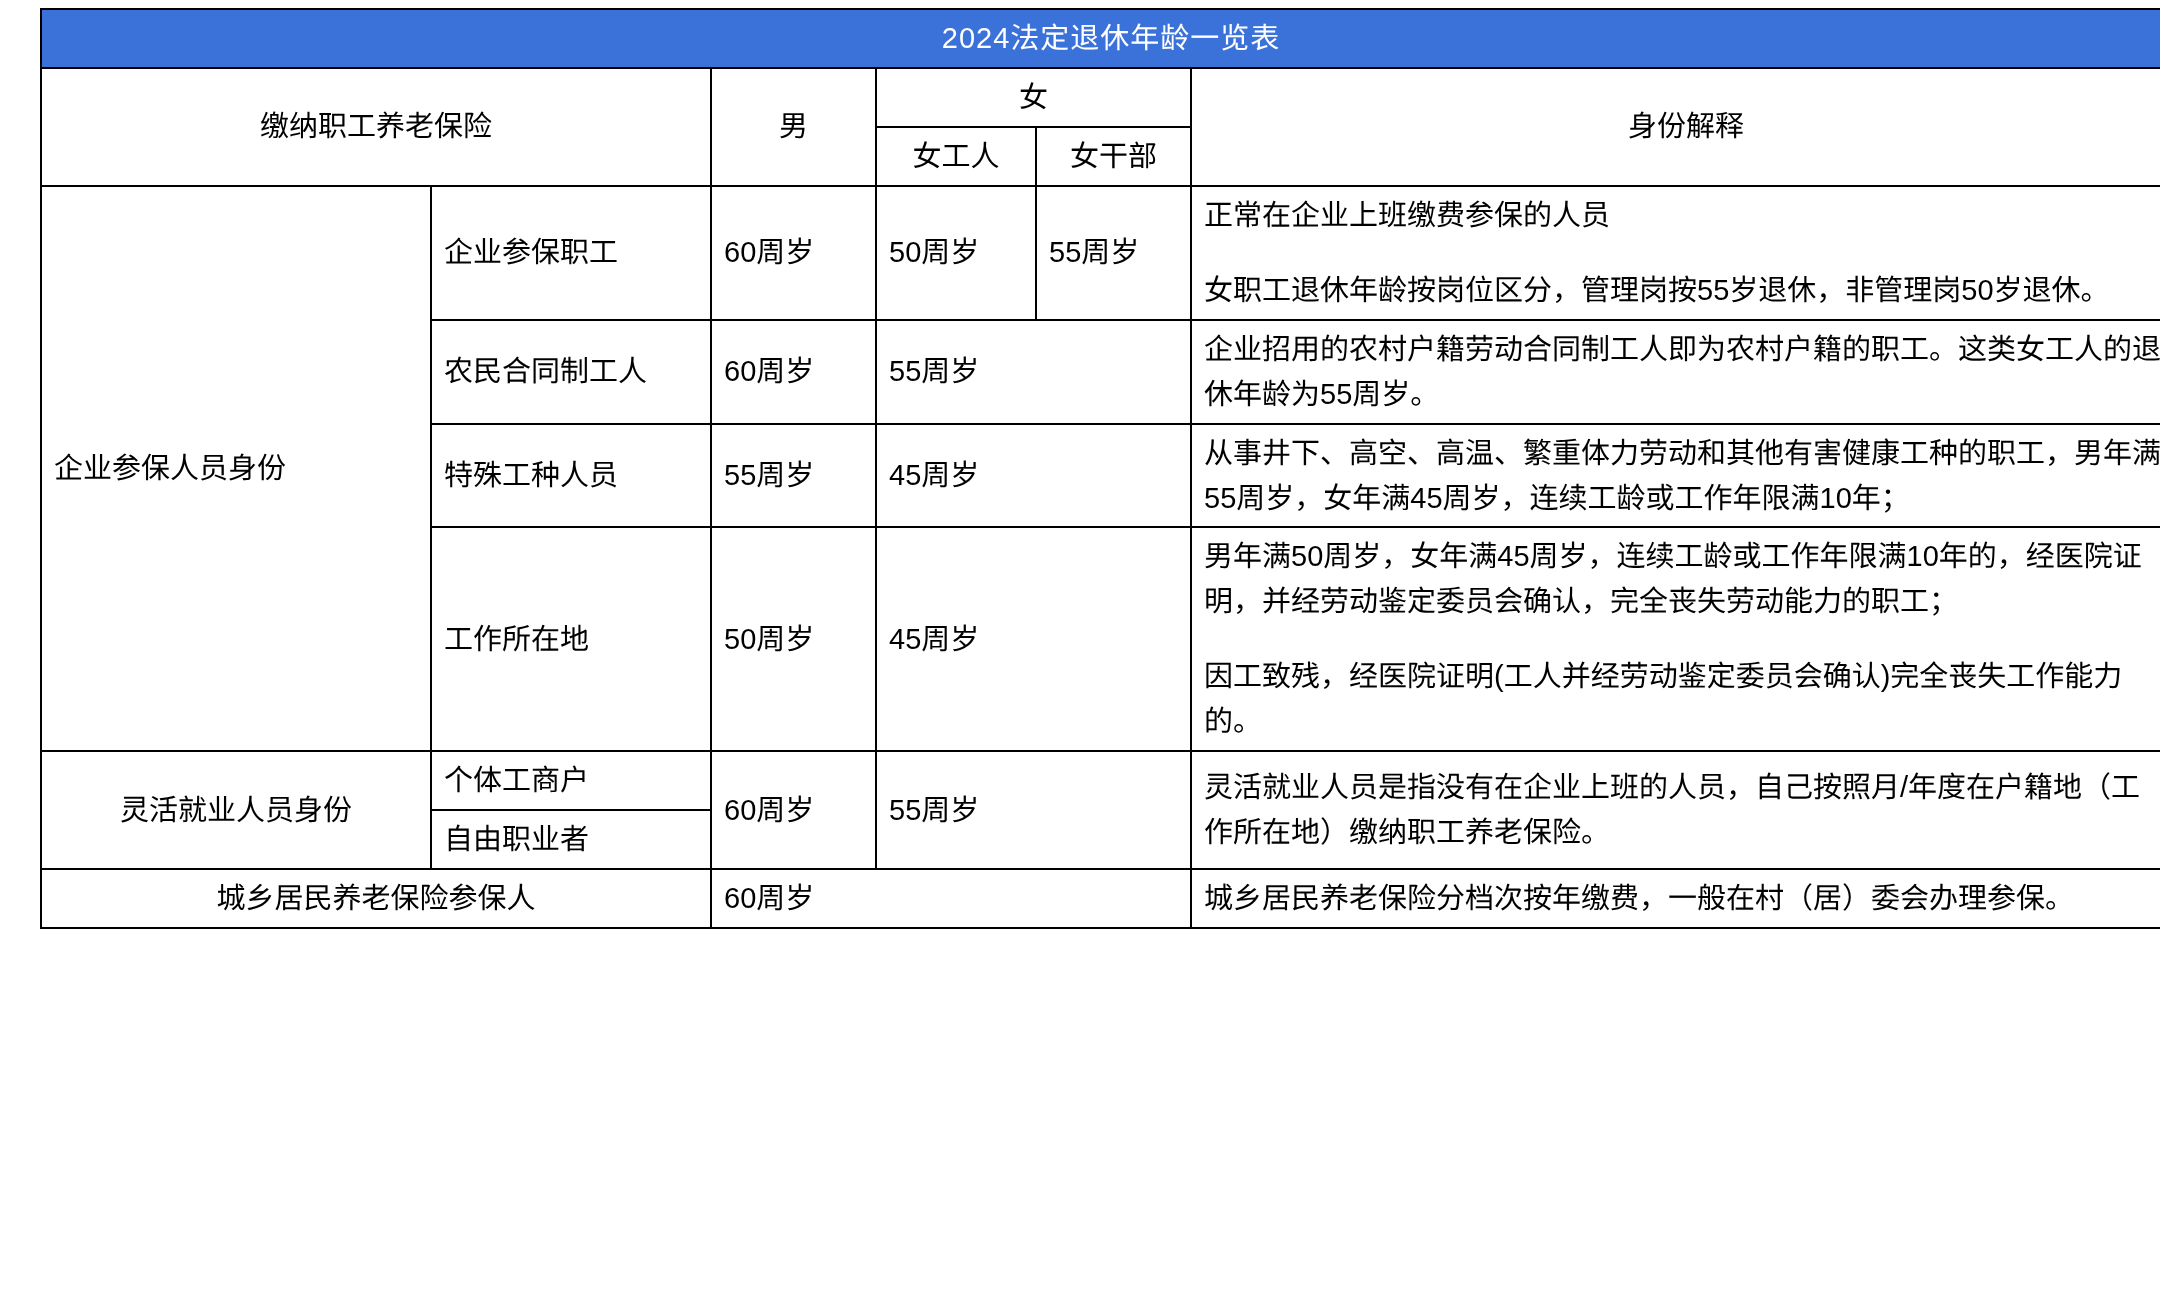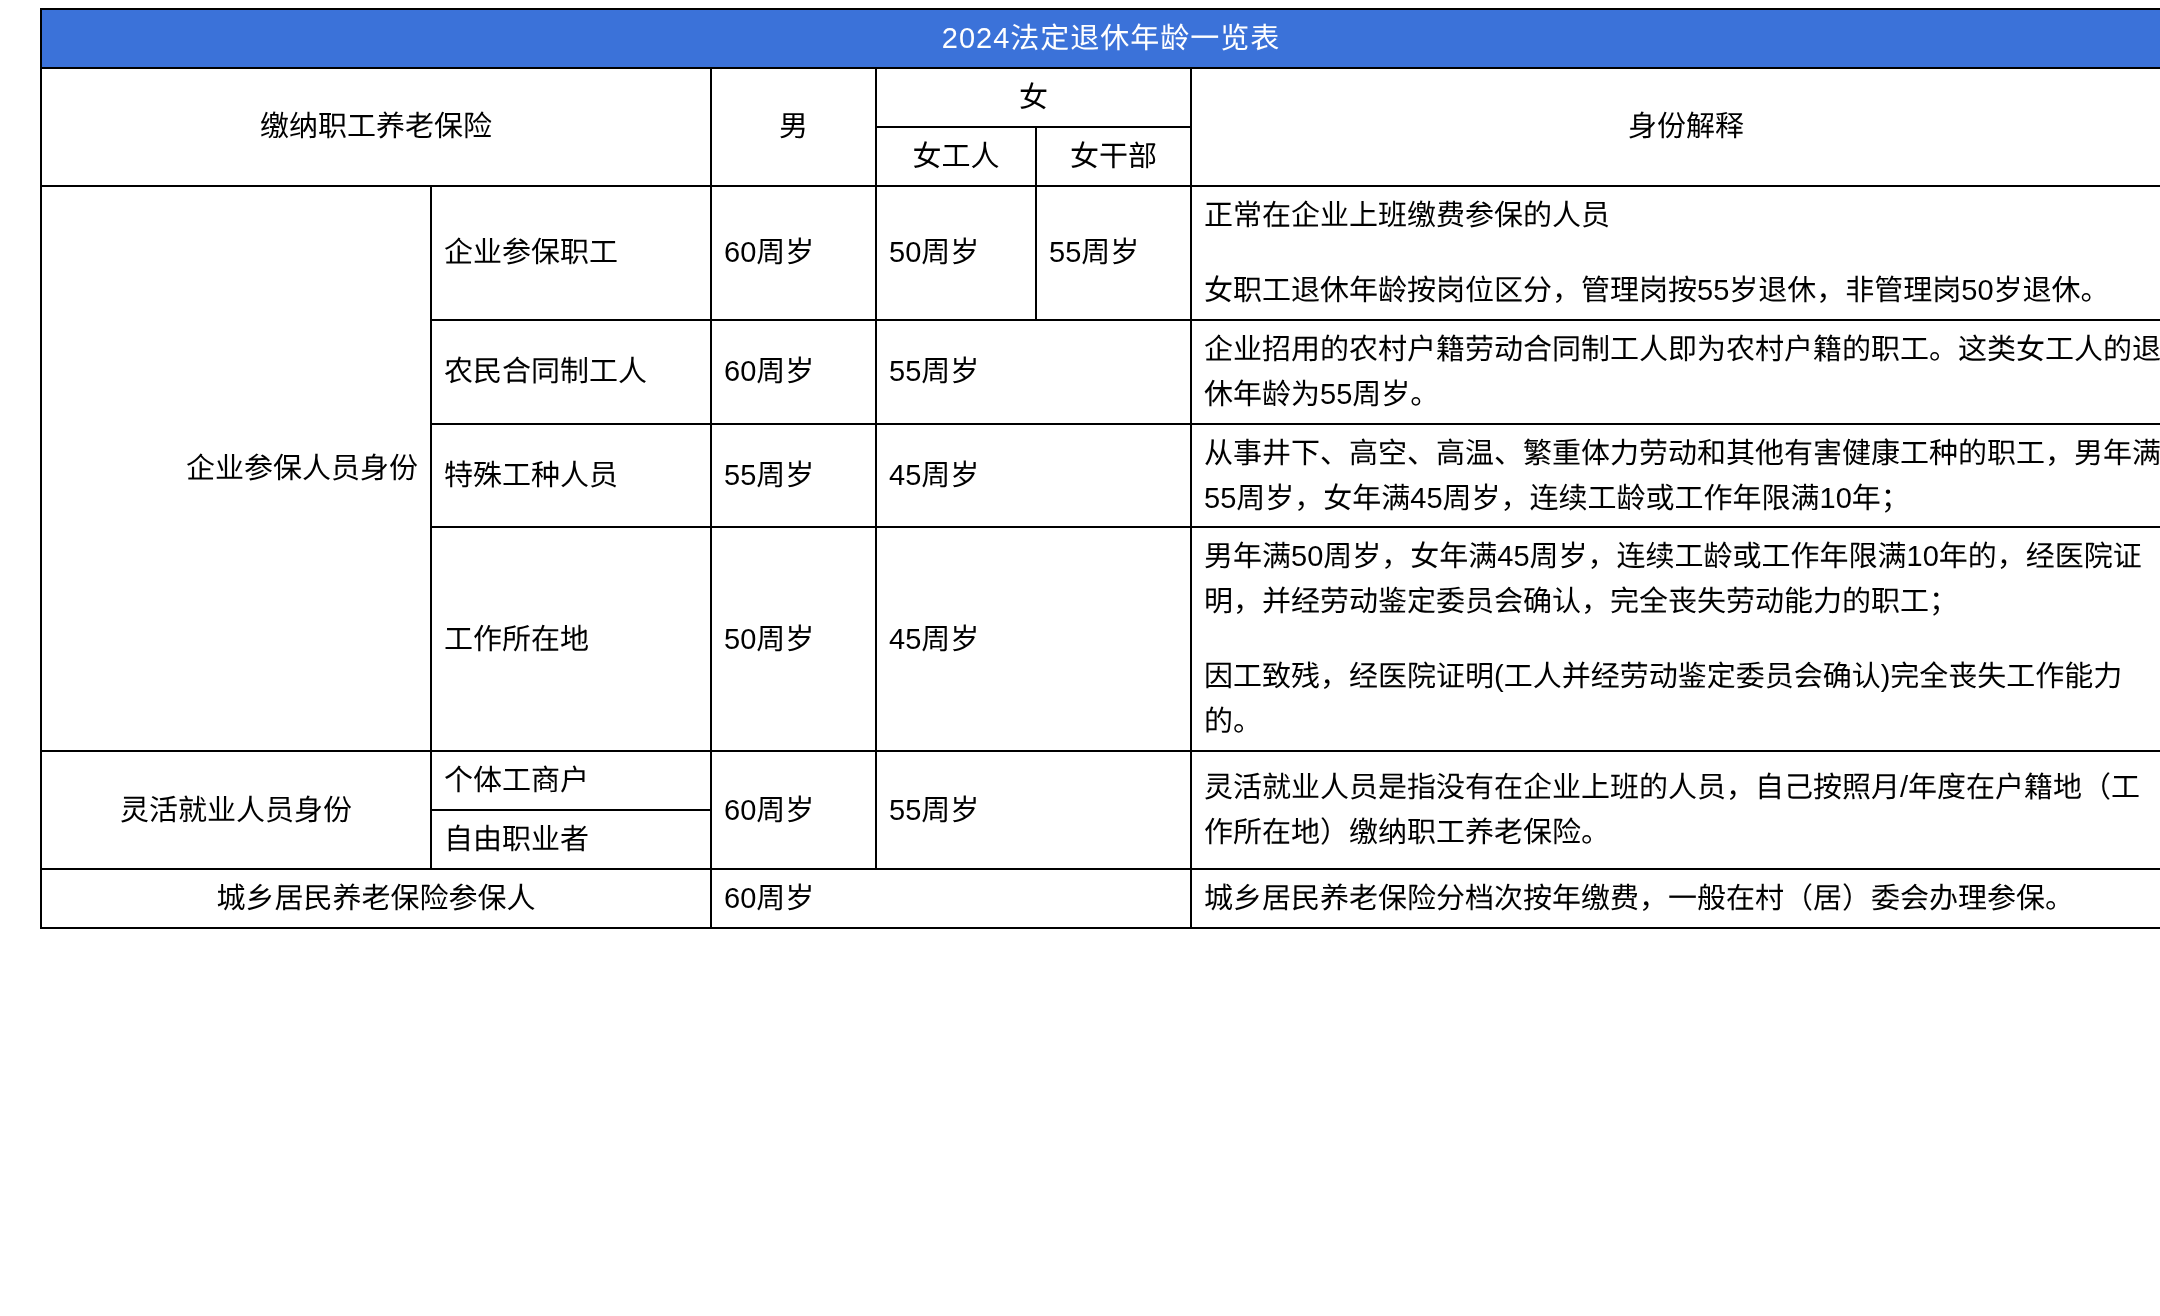--- a/index.html
+++ b/index.html
@@ -41,21 +41,21 @@
     text-align: center;
     font-size: 37px;
     padding: 12px 0 14px 0;
     letter-spacing: 1px;
   }
   .hdr {
     text-align: center;
     font-size: 31px;
   }
   .cat-cell {
-    text-align: right;
+    text-align: left;
     font-size: 31px;
   }
   .cat-cell-left {
     text-align: center;
     font-size: 31px;
     padding-left: 16px;
   }
   .sub-cell {
     text-align: left;
     font-size: 31px;

